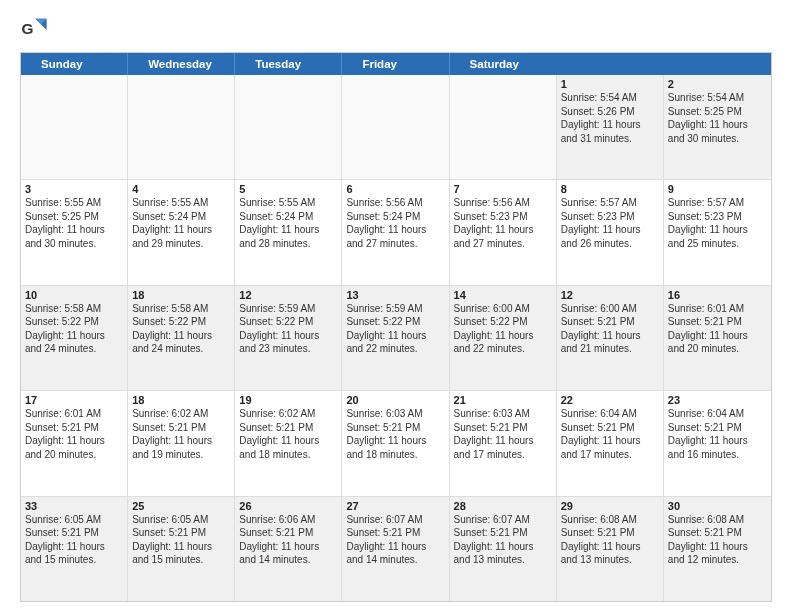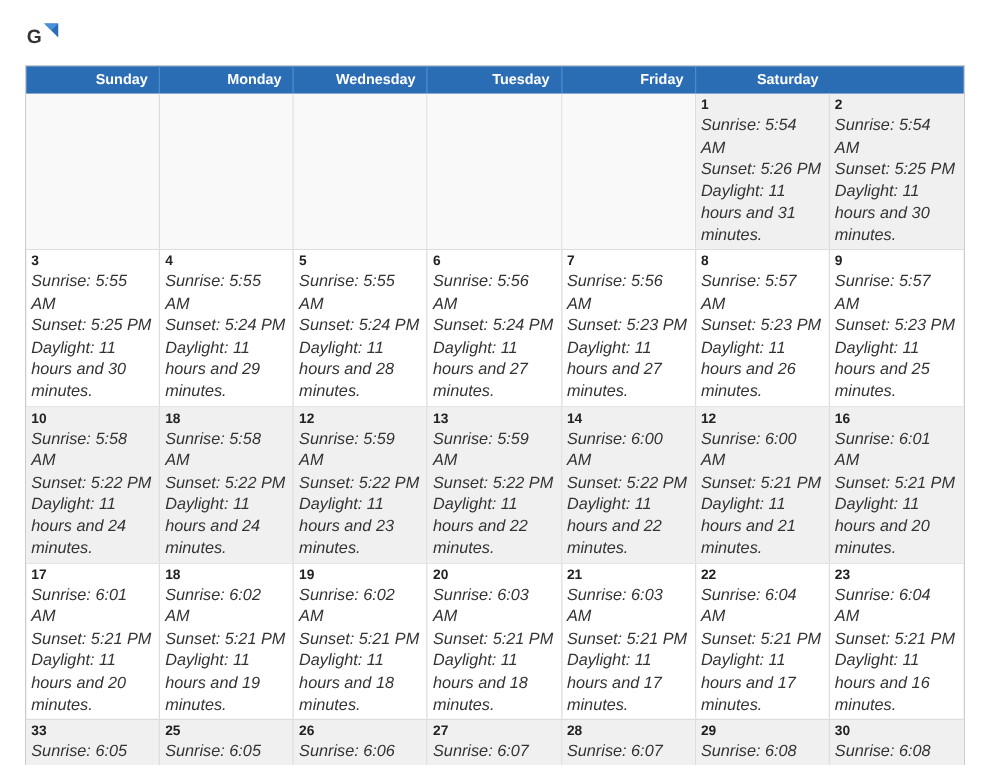--- a/index.html
+++ b/index.html
@@ -63,22 +63,22 @@
     }
     .cal-header {
       display: grid;
       grid-template-columns: repeat(7, 1fr);
       background: #2a6db5;
     }
     .cal-header-cell {
       color: #fff;
       font-size: 11.5px;
       font-weight: bold;
-      text-align: right;
-      padding: 5px 9px;
+      text-align: left;
+      padding: 5px 20px;
       border-right: 1px solid #4a8dcc;
     }
     .cal-header-cell:last-child { border-right: none; }
     .cal-body {
       flex: 1;
       display: flex;
       flex-direction: column;
     }
     .cal-row {
       display: grid;
@@ -99,24 +99,23 @@
     .cal-cell.empty { background: #f9f9f9; }
     .cal-cell.shaded { background: #f0f0f0; }
     .day-num {
       font-size: 11px;
       font-weight: bold;
       color: #222;
       display: block;
       margin-bottom: 1px;
     }
     .cell-text {
-      font-size: 13px;
+      font-size: 10px;
       color: #333;
       line-height: 1.35;
-      font-style: italic;
     }
   </style>
 </head>
 <body>
 
 <div class="page">
   <div class="header">
     <div class="logo">
       <svg class="logo-icon" viewBox="0 0 40 40">
         <rect x="0" y="0" width="40" height="40" fill="white"></rect>
@@ -133,21 +132,20 @@
     </div>
     <div class="title-block">
       <div class="month-title"></div>
       <div class="location-title"></div>
     </div>
   </div>
 
   <div class="calendar">
     <div class="cal-header">
       <div class="cal-header-cell">Sunday</div>
-      <div class="cal-header-cell">Monday</div>
       <div class="cal-header-cell">Wednesday</div>
       <div class="cal-header-cell">Tuesday</div>
       <div class="cal-header-cell">Friday</div>
       <div class="cal-header-cell">Saturday</div>
     </div>
     <div class="cal-body" id="cal-body">
     <div class="cal-row">
           <div class="cal-cell empty"></div>
           <div class="cal-cell empty"></div>
           <div class="cal-cell empty"></div>

